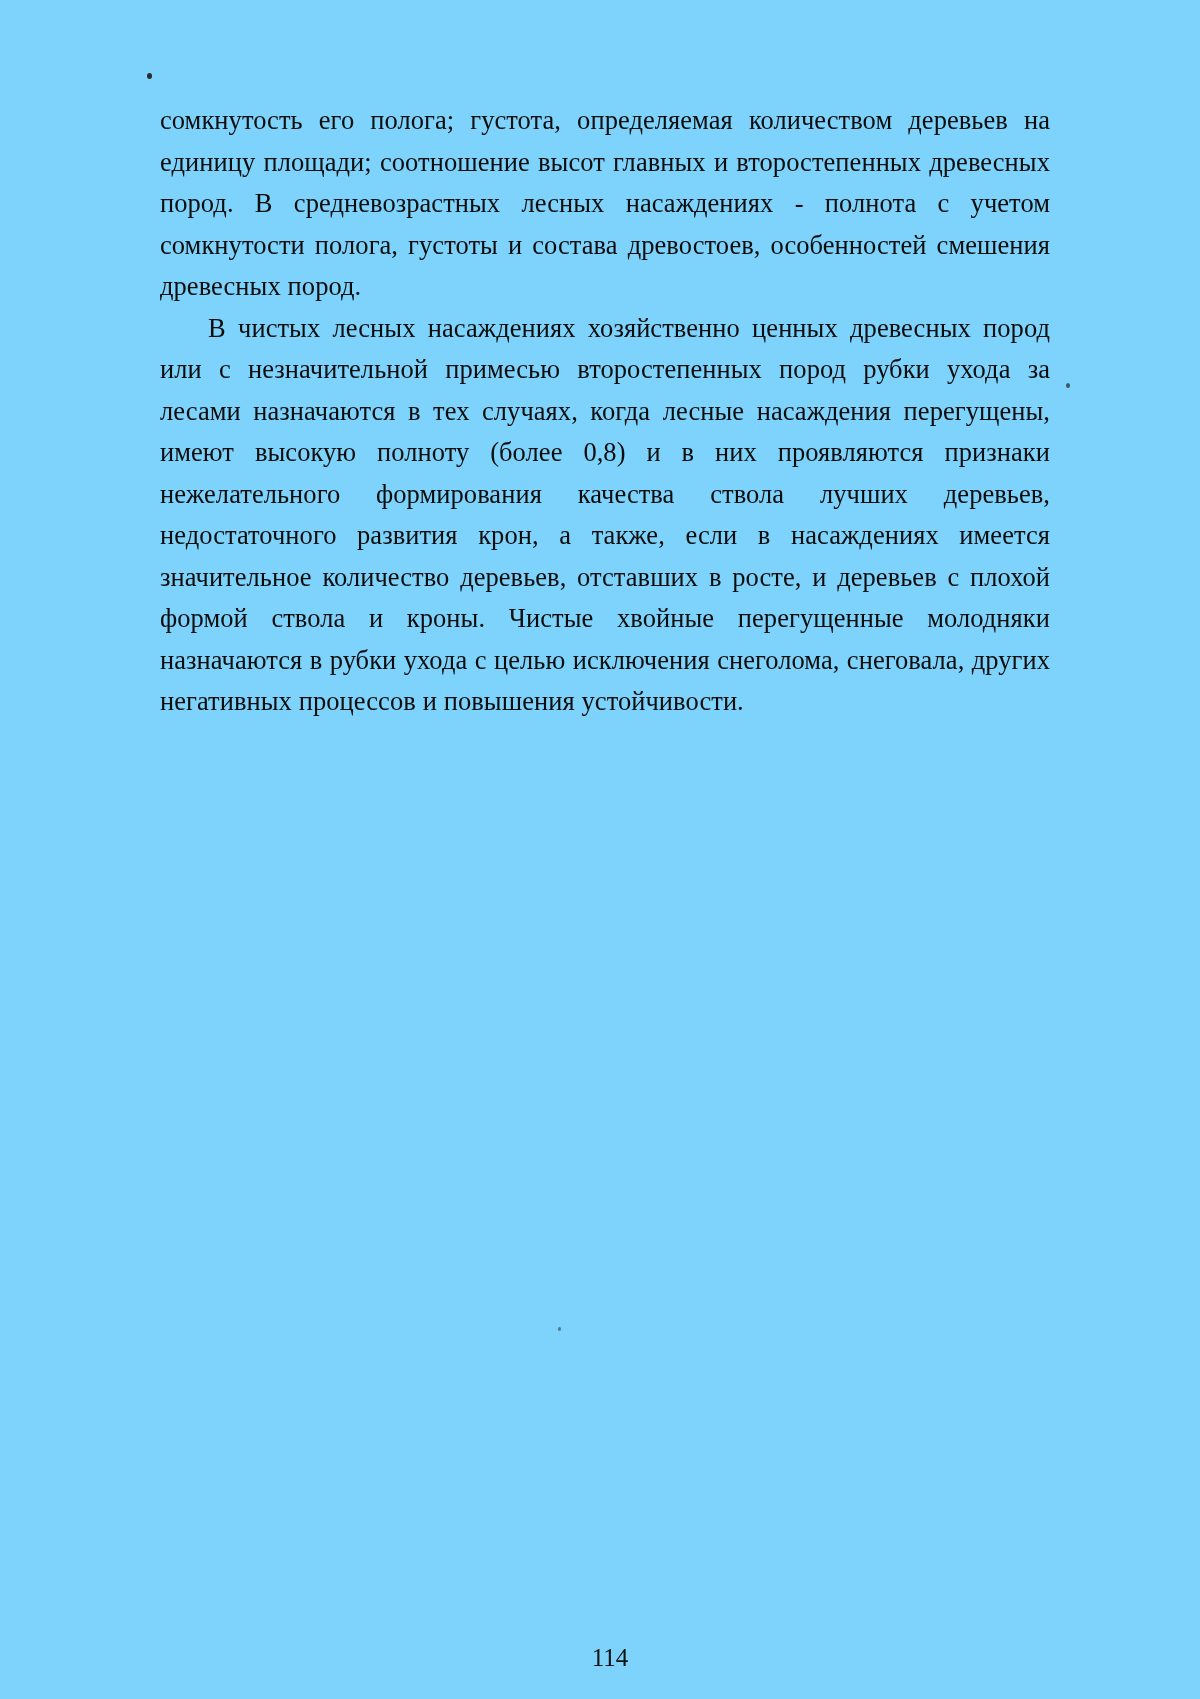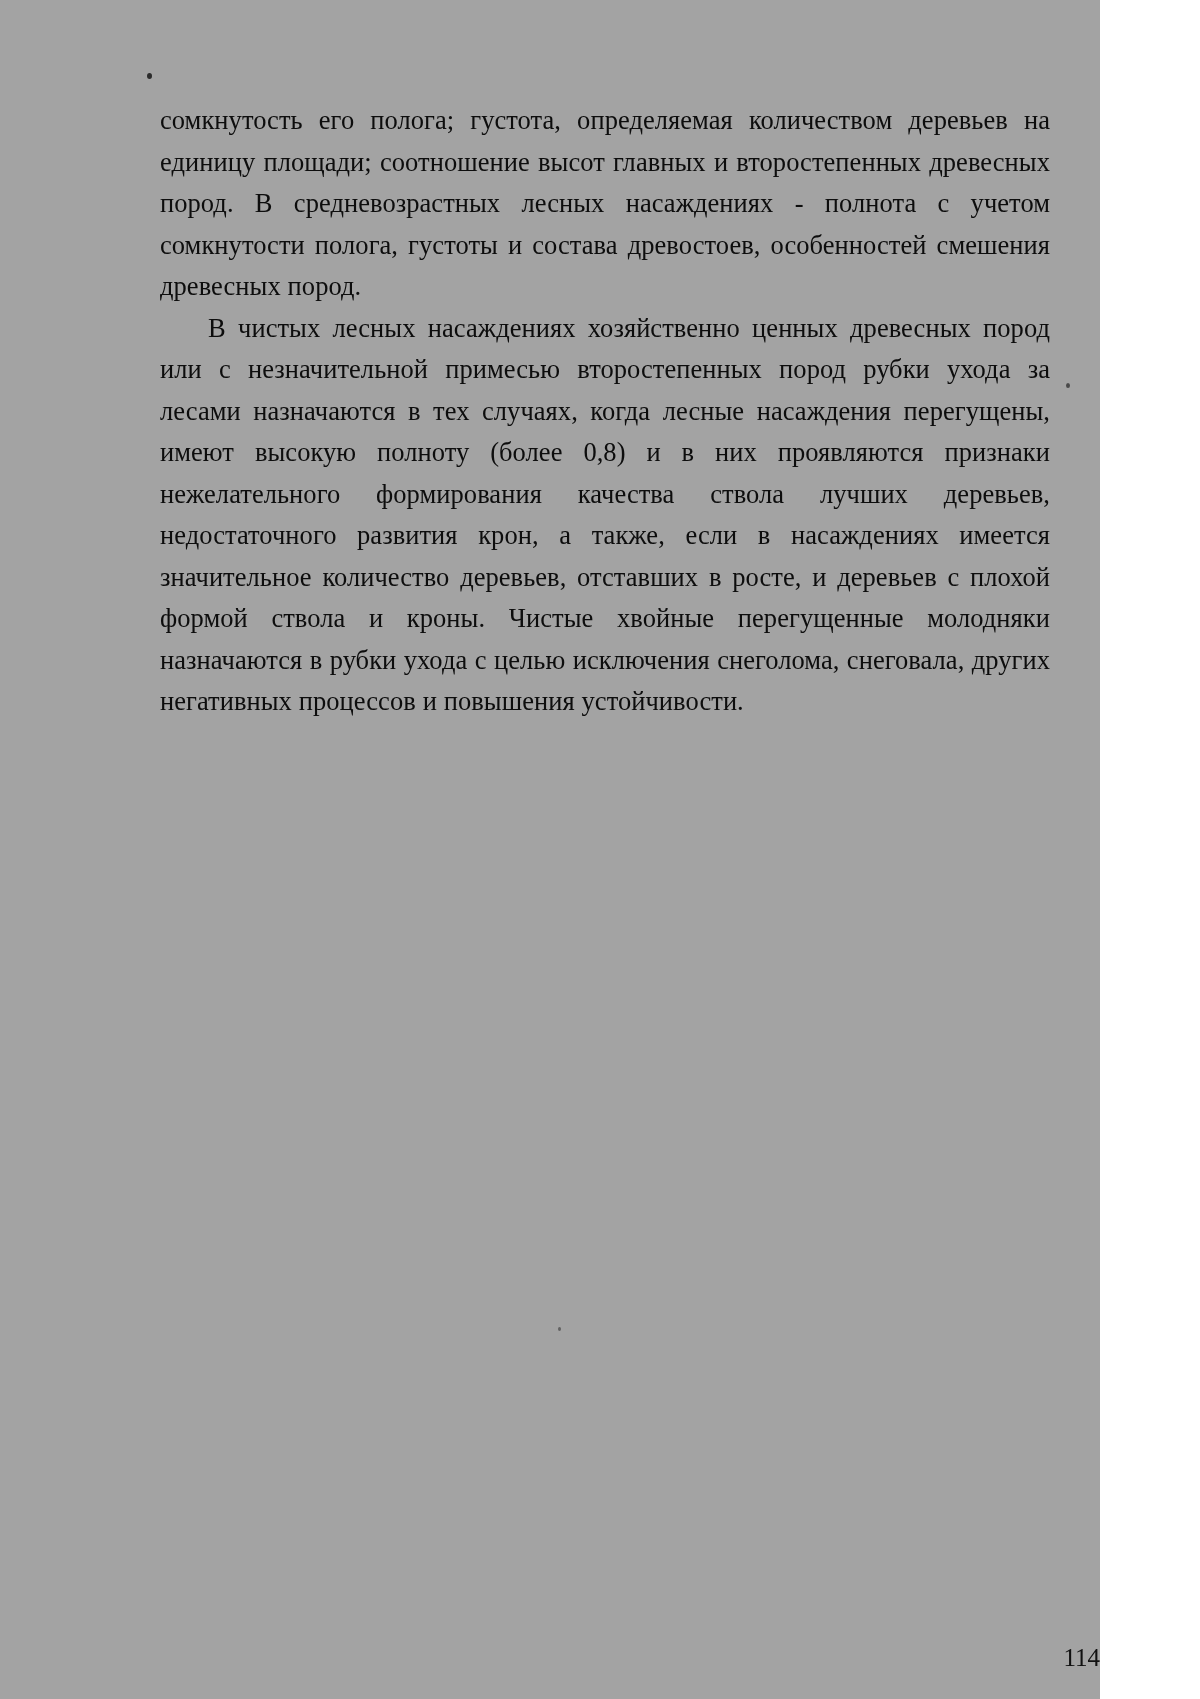--- a/index.html
+++ b/index.html
@@ -6,23 +6,23 @@
     margin: 0;
     padding: 0;
     background: #ffffff;
   }
   body {
     font-family: "Liberation Serif", "DejaVu Serif", serif;
     color: #111111;
   }
   .page {
     position: relative;
-    width: 1100px;
+    width: 1200px;
     height: 1699px;
-    background: #a3a3a3;
+    background: #7dd3fc;
     overflow: hidden;
   }
   .text-block {
     position: absolute;
     left: 160px;
     top: 100px;
     width: 890px;
   }
   .para {
     margin: 0 0 0 0;
@@ -38,21 +38,21 @@
     text-indent: 48px;
   }
   .para.first {
     text-indent: 0;
   }
   .page-number {
     position: absolute;
     left: 0;
     right: 0;
     top: 1643px;
-    text-align: right;
+    text-align: center;
     font-size: 25px;
     line-height: 30px;
     color: #111111;
     font-family: "Liberation Serif", "DejaVu Serif", serif;
     margin-left: 20px;
   }
   .speck {
     position: absolute;
     background: #2b2b2b;
     border-radius: 50%;

